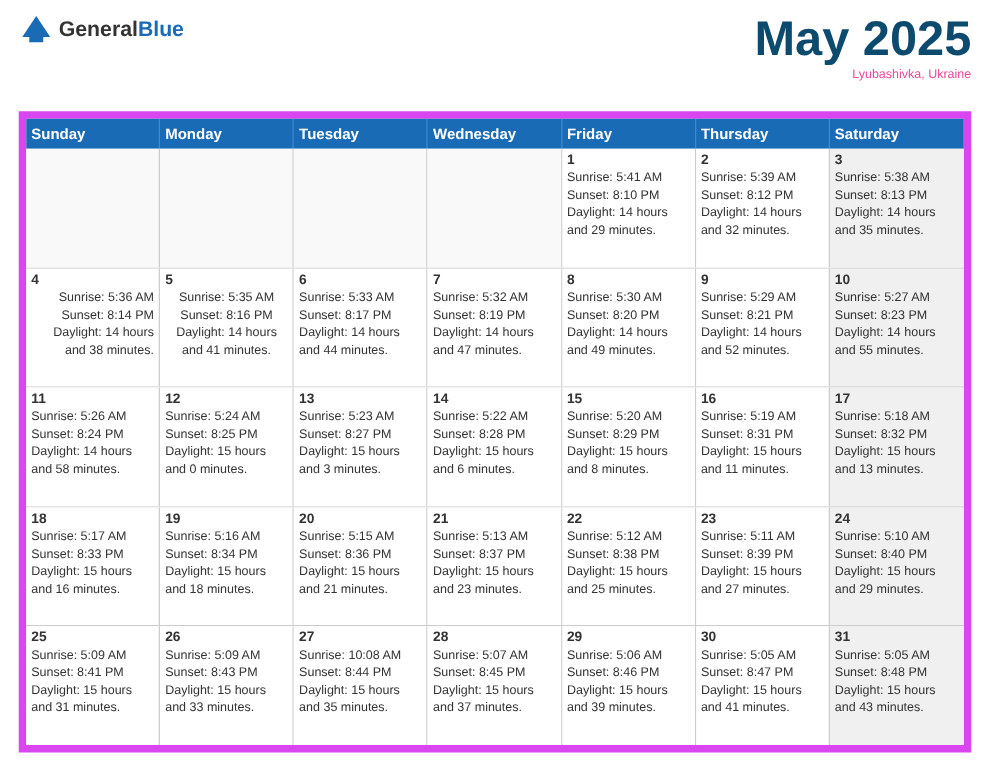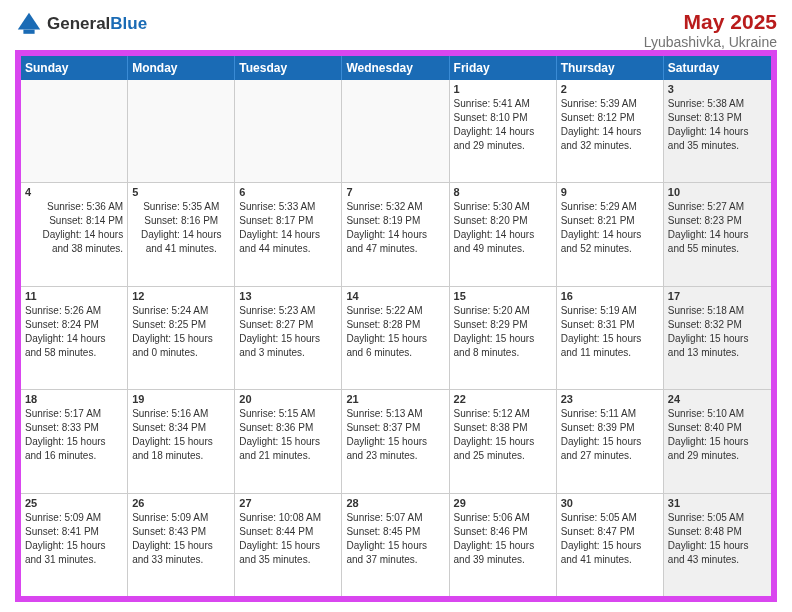--- a/index.html
+++ b/index.html
@@ -14,43 +14,42 @@
       width: 792px;
       height: 612px;
       padding: 10px 15px;
       display: flex;
       flex-direction: column;
     }
     .header {
       display: flex;
       justify-content: space-between;
       align-items: flex-start;
-      margin-bottom: 0;
+      margin-bottom: 24px;
     }
     .logo {
       display: flex;
       align-items: center;
       gap: 4px;
     }
     .logo-icon {
       width: 28px;
       height: 28px;
     }
     .title-area {
       text-align: right;
     }
     .month-title {
-      font-size: 21px;
+      font-size: 39px;
       font-weight: bold;
-      color: #b91c1c;
+      color: #0c4a6e;
     }
     .location {
-      font-size: 14px;
-      color: #737373;
-      text-align: center;
+      font-size: 10px;
+      color: #ec4899;
     }
     .calendar {
       flex: 1;
       border: 6px solid #d946ef;
       display: flex;
       flex-direction: column;
     }
     .cal-header-row {
       display: grid;
       grid-template-columns: repeat(7, 1fr);

